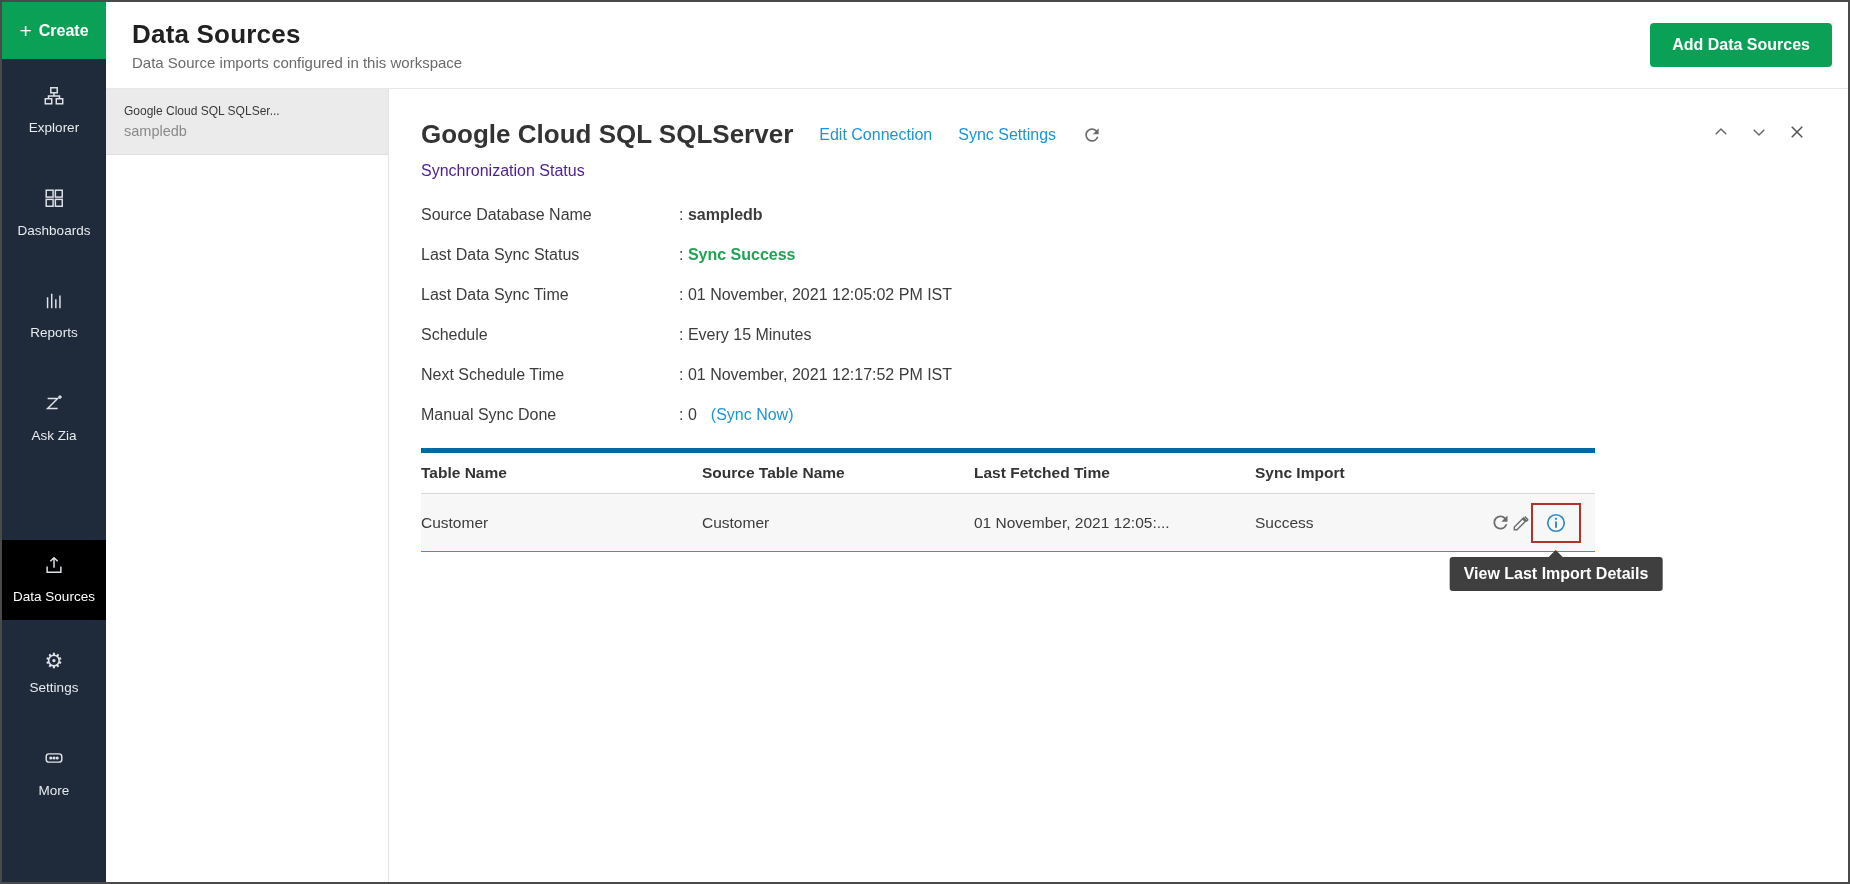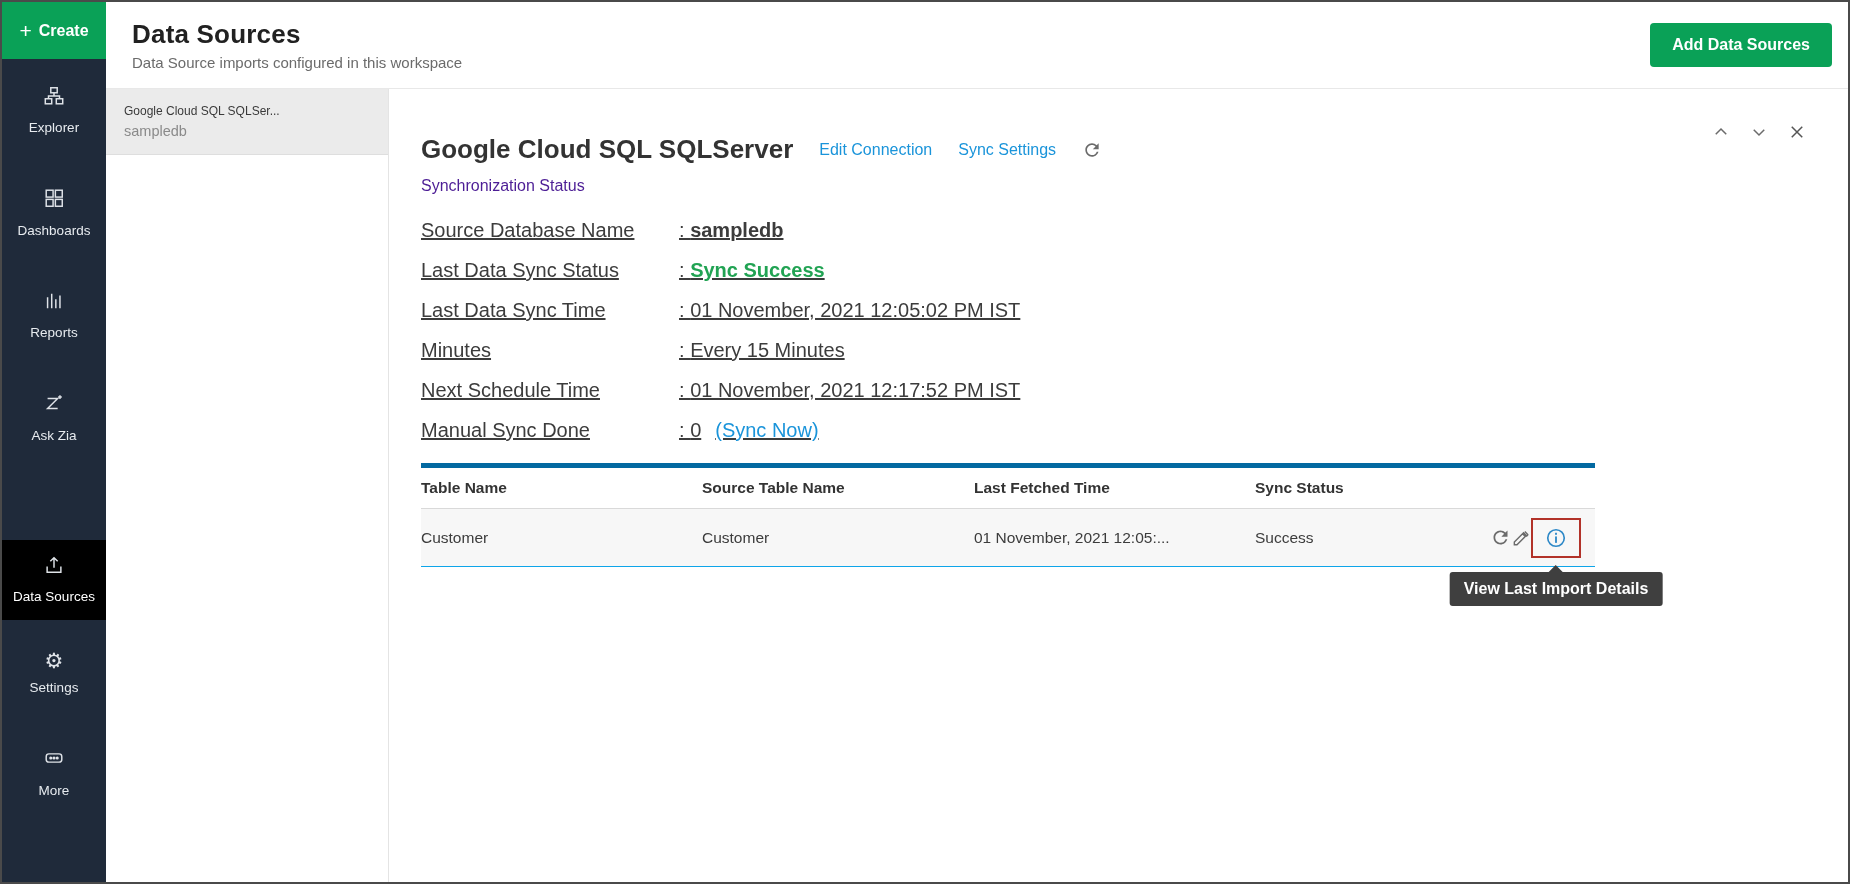--- a/index.html
+++ b/index.html
@@ -28,30 +28,30 @@
   .content-row { flex:1; display:flex; min-height:0; }
 
   
   .source-list { width:283px; flex:0 0 283px; border-right:1px solid #e4e4e4; background:#fff; }
   .source-item { padding:15px 18px; background:#ebebeb; border-bottom:1px solid #dedede; cursor:pointer; }
   .source-item .source-name { font-size:12px; color:#3a3a3a; white-space:nowrap; overflow:hidden; }
   .source-item .source-db { font-size:14.5px; color:#8a8a8a; margin-top:5px; }
 
   
   .detail { flex:1; position:relative; padding:30px 40px 0 32px; min-width:0; }
-  .detail-title-row { display:flex; align-items:center;margin-top:15px; }
+  .detail-title-row { display:flex; align-items:center; }
   .detail-title-row h2 { font-size:26px; font-weight:600; color:#333; margin-right:26px; }
   .detail-link { font-size:16px; color:#1a94da; margin-right:26px; cursor:pointer; text-decoration:none; }
   .icon-btn { cursor:pointer; display:inline-flex; align-items:center; color:#6b6b6b; background:none; border:none; padding:0; }
   .icon-btn svg { display:block; }
   .head-icons { position:absolute; top:34px; right:42px; display:flex; align-items:center; gap:20px; }
   .section-sub { font-size:16px; color:#4c1d95; margin-top:12px; }
 
   .fields { margin-top:24px; }
-  .field-row { display:flex; margin-bottom:18px; line-height:22px; font-size:20px; color:#3c3c3c;text-decoration:underline; }
+  .field-row { display:flex; margin-bottom:18px; line-height:22px; font-size:16px; color:#3c3c3c; }
   .field-label { width:258px; flex:0 0 258px; }
   .field-value::before { content:": "; color:#3c3c3c; white-space:pre; }
   .field-value .v.bold { font-weight:700; }
   .field-value .v.green { color:#21a353; font-weight:600; }
   .sync-now-link { color:#1a94da; margin-left:14px; cursor:pointer; text-decoration:none; }
 
   
   .sync-table { margin-top:22px; width:1174px; max-width:100%; font-size:15.5px; }
   .t-head, .t-row { display:grid; grid-template-columns:281px 272px 281px 190px 1fr; align-items:center; }
   .t-head { height:46px; border-top:5px solid #0369a1; border-bottom:1px solid #d9d9d9; font-weight:700; color:#333; }
@@ -208,39 +208,39 @@
           </div>
           <div class="field-row">
             <div class="field-label">Last Data Sync Status</div>
             <div class="field-value"><span class="v green">Sync Success</span></div>
           </div>
           <div class="field-row">
             <div class="field-label">Last Data Sync Time</div>
             <div class="field-value"><span class="v">01 November, 2021 12:05:02 PM IST</span></div>
           </div>
           <div class="field-row">
-            <div class="field-label">Minutes</div>
+            <div class="field-label">Schedule</div>
             <div class="field-value"><span class="v">Every 15 Minutes</span></div>
           </div>
           <div class="field-row">
             <div class="field-label">Next Schedule Time</div>
             <div class="field-value"><span class="v">01 November, 2021 12:17:52 PM IST</span></div>
           </div>
           <div class="field-row">
             <div class="field-label">Manual Sync Done</div>
             <div class="field-value"><span class="v">0</span><a class="sync-now-link">(Sync Now)</a></div>
           </div>
         </div>
 
         <div class="sync-table">
           <div class="t-head">
             <div class="t-cell">Table Name</div>
             <div class="t-cell">Source Table Name</div>
             <div class="t-cell">Last Fetched Time</div>
-            <div class="t-cell">Sync Status</div>
+            <div class="t-cell">Sync Import</div>
             <div></div>
           </div>
           <div class="t-row">
             <div class="t-cell">Customer</div>
             <div class="t-cell">Customer</div>
             <div class="t-cell">01 November, 2021 12:05:...</div>
             <div class="t-cell">Success</div>
             <div class="row-icons">
               <span class="icon-btn">
                 <svg width="21" height="21" viewBox="0 0 24 24" fill="currentColor">

